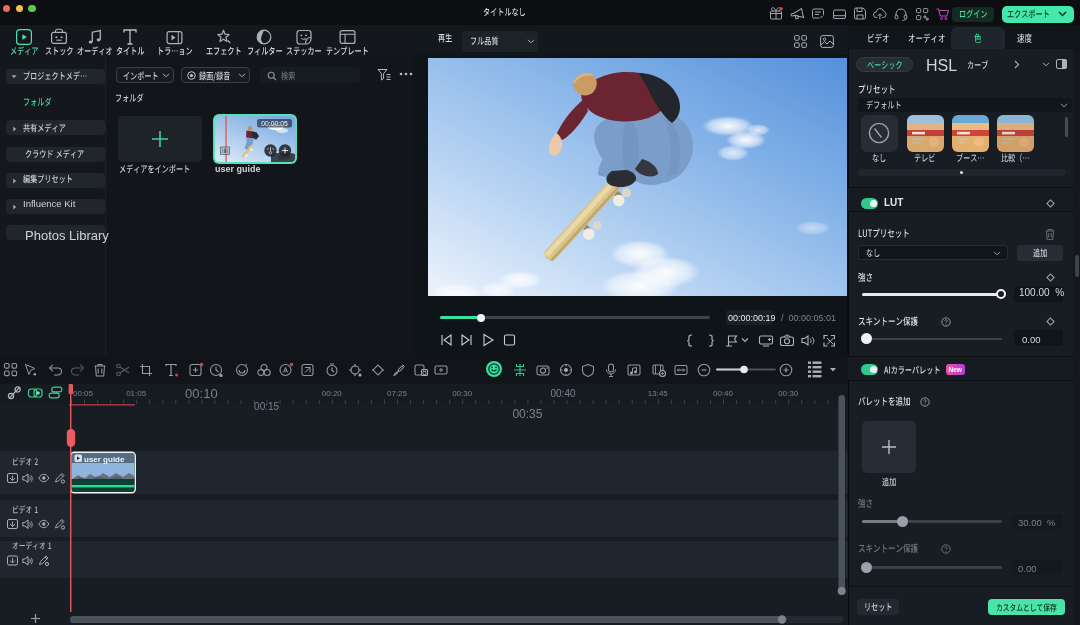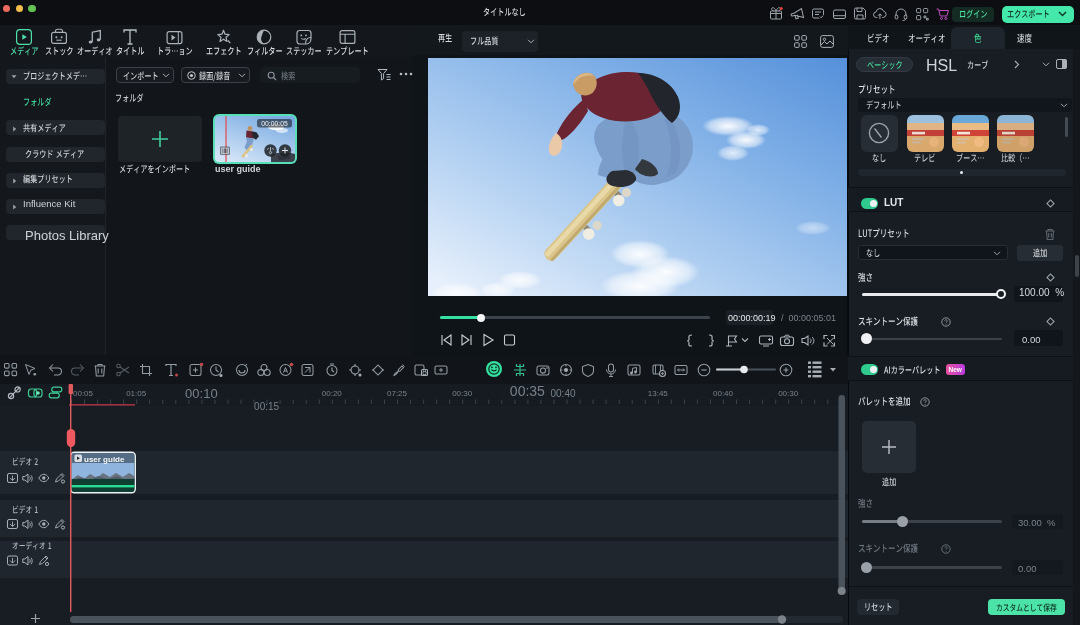--- a/index.html
+++ b/index.html
@@ -1054,19 +1054,19 @@
         <path fill="#b2b8be" d="M0.7 -1.3 1.3 -0.6C2.9 -1.4 4.4 -2.8 5.1 -3.8C5.2 -2.7 5.2 -1.6 5.2 -0.9C5.2 -0.7 5.1 -0.6 4.8 -0.6C4.5 -0.6 4 -0.6 3.6 -0.7L3.7 0.3C4.2 0.3 4.7 0.3 5.2 0.3C5.8 0.3 6.1 0 6.1 -0.5L6 -4.7H7.3C7.6 -4.7 7.9 -4.6 8.1 -4.6V-5.6C7.9 -5.6 7.5 -5.5 7.3 -5.5H6L6 -6.3C6 -6.6 6 -6.9 6 -7.1H5C5 -6.9 5.1 -6.7 5.1 -6.3L5.1 -5.5H2C1.7 -5.5 1.3 -5.5 1.1 -5.6V-4.6C1.4 -4.6 1.7 -4.7 2 -4.7H4.7C4 -3.6 2.5 -2.2 0.7 -1.3Z M9.9 -4V-2.9C10.2 -2.9 10.7 -2.9 11.2 -2.9C12.1 -2.9 15.4 -2.9 16.1 -2.9C16.5 -2.9 16.9 -2.9 17.1 -2.9V-4C16.9 -4 16.5 -4 16.1 -4C15.4 -4 12.1 -4 11.2 -4C10.7 -4 10.2 -4 9.9 -4Z M19.8 -6.7V-5.7C20 -5.8 20.3 -5.8 20.7 -5.8C21.2 -5.8 23.2 -5.8 23.7 -5.8C24 -5.8 24.3 -5.8 24.6 -5.7V-6.7C24.3 -6.6 24 -6.6 23.7 -6.6C23.2 -6.6 21.2 -6.6 20.6 -6.6C20.3 -6.6 20 -6.6 19.8 -6.7ZM25.1 -7.4 24.5 -7.1C24.8 -6.8 25 -6.2 25.2 -5.9L25.8 -6.1C25.6 -6.5 25.3 -7 25.1 -7.4ZM26.1 -7.7 25.5 -7.5C25.8 -7.2 26.1 -6.6 26.3 -6.3L26.8 -6.5C26.7 -6.8 26.3 -7.4 26.1 -7.7ZM18.7 -4.4V-3.5C19 -3.5 19.3 -3.5 19.5 -3.5H22.1C22.1 -2.7 22 -2 21.6 -1.4C21.2 -0.8 20.6 -0.3 19.9 -0L20.8 0.6C21.5 0.2 22.2 -0.5 22.5 -1.1C22.9 -1.7 23.1 -2.5 23.1 -3.5H25.4C25.7 -3.5 26 -3.5 26.2 -3.5V-4.4C25.9 -4.4 25.6 -4.3 25.4 -4.3C24.9 -4.3 20.1 -4.3 19.5 -4.3C19.3 -4.3 19 -4.4 18.7 -4.4Z M28 -2.4 28.5 -1.6C29.4 -1.9 30.4 -2.3 31.2 -2.7V-0.1C31.2 0.2 31.2 0.6 31.1 0.7H32.2C32.1 0.6 32.1 0.2 32.1 -0.1V-3.3C32.9 -3.8 33.7 -4.5 34.2 -4.9L33.5 -5.6C33 -5 32.1 -4.3 31.3 -3.8C30.5 -3.3 29.2 -2.7 28 -2.4Z M36.7 -1.3 37.3 -0.6C38.9 -1.4 40.4 -2.8 41.1 -3.8C41.2 -2.7 41.2 -1.6 41.2 -0.9C41.2 -0.7 41.1 -0.6 40.8 -0.6C40.5 -0.6 40 -0.6 39.6 -0.7L39.7 0.3C40.2 0.3 40.7 0.3 41.2 0.3C41.8 0.3 42.1 0 42.1 -0.5L42 -4.7H43.3C43.6 -4.7 43.9 -4.6 44.1 -4.6V-5.6C43.9 -5.6 43.5 -5.5 43.3 -5.5H42L42 -6.3C42 -6.6 42 -6.9 42 -7.1H41C41 -6.9 41.1 -6.7 41.1 -6.3L41.1 -5.5H38C37.7 -5.5 37.3 -5.5 37.1 -5.6V-4.6C37.4 -4.6 37.7 -4.7 38 -4.7H40.7C40 -3.6 38.5 -2.2 36.7 -1.3Z M48.5 0H52.3V-0.9H51V-6.6H50.2C49.8 -6.4 49.4 -6.2 48.7 -6.1V-5.5H49.9V-0.9H48.5Z"></path>
       </g>
     </svg>
 <div class="abs" style="left:73px;top:389.5px;font-size:8px;line-height:8px;color:#78808a">00:05</div>
 <div class="abs" style="left:136.2px;top:389.5px;font-size:8px;line-height:8px;color:#78808a;transform:translateX(-50%)">01:05</div>
 <div class="abs" style="left:201.4px;top:389.5px;font-size:13px;line-height:8px;color:#78808a;transform:translateX(-50%)">00:10</div>
 <div class="abs" style="left:266.6px;top:403px;font-size:10px;line-height:8px;color:#78808a;transform:translateX(-50%)">00:15</div>
 <div class="abs" style="left:331.8px;top:389.5px;font-size:8px;line-height:8px;color:#78808a;transform:translateX(-50%)">00:20</div>
 <div class="abs" style="left:397.0px;top:389.5px;font-size:8px;line-height:8px;color:#78808a;transform:translateX(-50%)">07:25</div>
 <div class="abs" style="left:462.2px;top:389.5px;font-size:8px;line-height:8px;color:#78808a;transform:translateX(-50%)">00:30</div>
-<div class="abs" style="left:527.4px;top:387px;font-size:14px;line-height:8px;color:#78808a;transform:translateX(-50%)">00:35</div>
+<div class="abs" style="left:527.4px;top:410px;font-size:12px;line-height:8px;color:#78808a;transform:translateX(-50%)">00:35</div>
 <div class="abs" style="left:563px;top:389.5px;font-size:10px;line-height:8px;color:#78808a;transform:translateX(-50%)">00:40</div>
 <div class="abs" style="left:657.8px;top:389.5px;font-size:8px;line-height:8px;color:#78808a;transform:translateX(-50%)">13:45</div>
 <div class="abs" style="left:723.0px;top:389.5px;font-size:8px;line-height:8px;color:#78808a;transform:translateX(-50%)">00:40</div>
 <div class="abs" style="left:788.2px;top:389.5px;font-size:8px;line-height:8px;color:#78808a;transform:translateX(-50%)">00:30</div>
 
 </div>
 
 </body></html>

